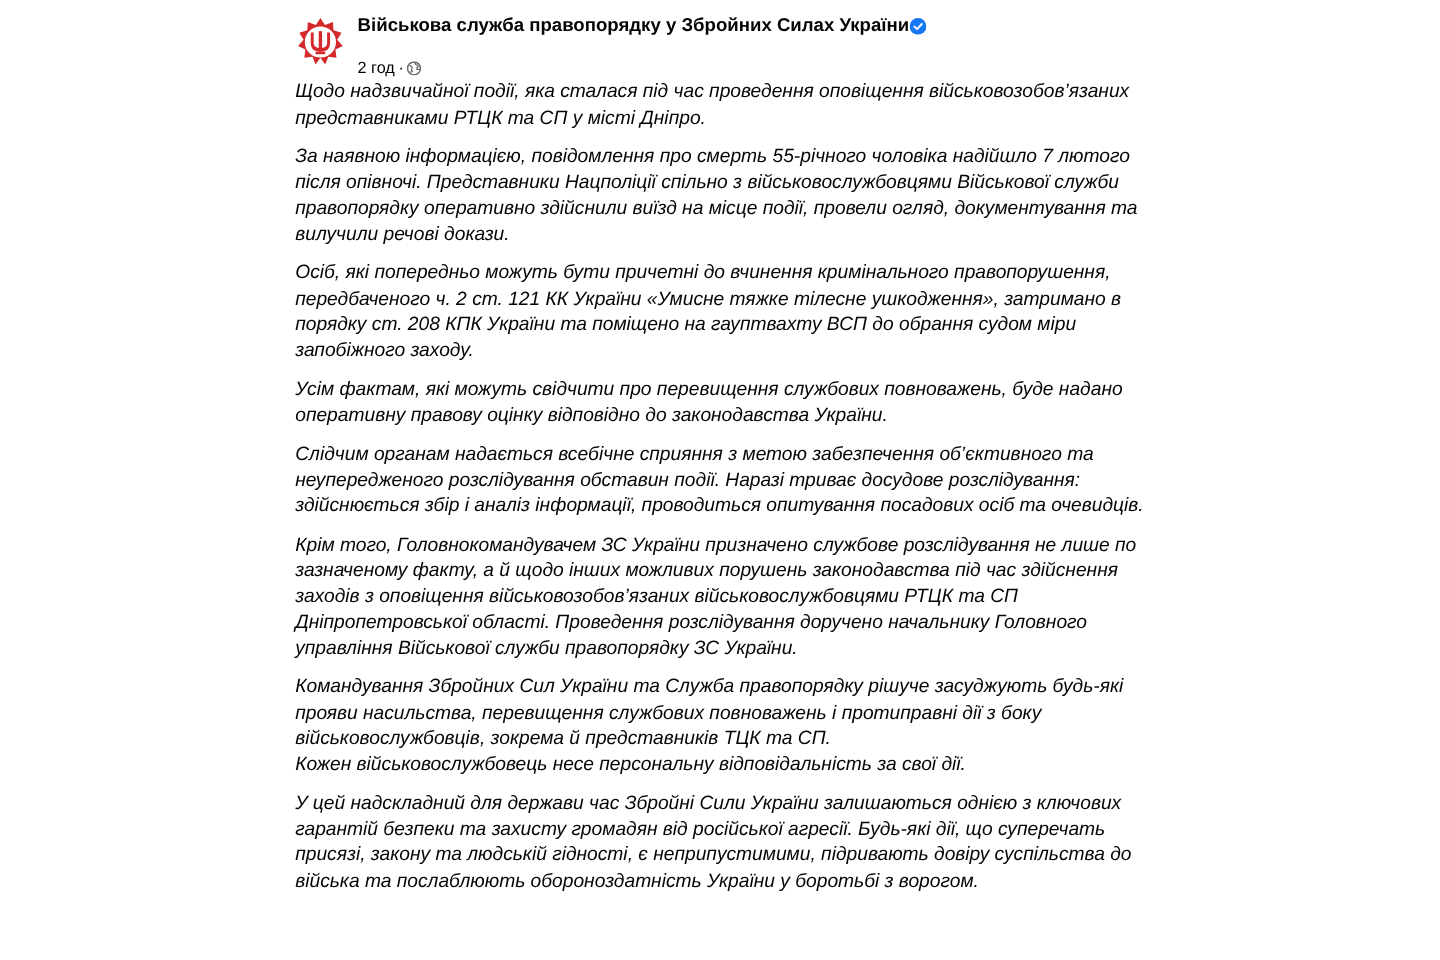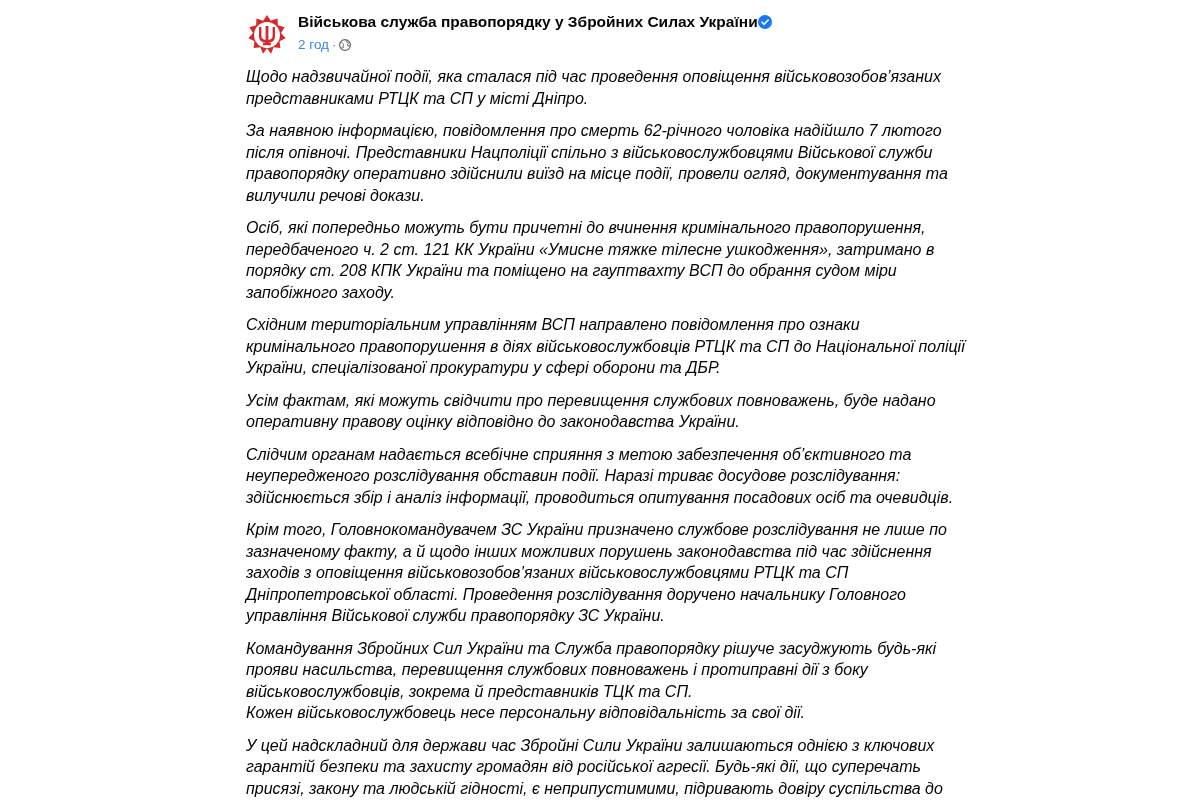--- a/index.html
+++ b/index.html
@@ -4,21 +4,21 @@
 <style>
   html, body { margin:0; padding:0; background:#ffffff; }
   body { width:1200px; height:800px; overflow:hidden; font-family:"Liberation Sans", sans-serif; color:#050505; }
   .post { position:absolute; left:246px; top:12px; width:720px; }
   .header { display:flex; align-items:flex-start; height:50px; }
   .avatar { width:42px; height:42px; margin-top:2px; flex-shrink:0; }
   .meta { margin-left:10px; }
   .author-row { display:flex; align-items:center; gap:0; }
   .author { font-size:15.5px; font-weight:bold; color:#050505; line-height:20px; }
   .verified { width:14px; height:14px; }
-  .time-row { display:flex; align-items:center; gap:3px; font-size:13.5px; color:#3b82f6; line-height:18px; margin-top:4px; }
+  .time-row { display:flex; align-items:center; gap:3px; font-size:13.5px; color:#000000; line-height:18px; margin-top:16px; }
   .globe { width:12px; height:12px; }
   .body { margin-top:4px; }
   .para { font-size:16px; line-height:21.5px; margin:0 0 11px 0; white-space:pre-line; color:#050505;font-style:italic; }
 </style>
 </head>
 <body>
 
 <div class="post">
   <div class="header">
     <svg class="avatar" viewBox="0 0 42 42">
@@ -44,23 +44,22 @@
         <svg class="globe" viewBox="0 0 12 12">
           <circle cx="6" cy="6" r="5.4" fill="none" stroke="#65676b" stroke-width="1.2"></circle>
           <path d="M2.2 3.5 Q4 4 4.5 5.5 Q3.5 7 4.5 8.5 Q3 9.5 2.5 8.5 M7 1 Q6.5 2.5 8 3 Q9.5 3 9.5 4.5 Q8 5 8.5 6.8 Q10 7 10.8 6.5" fill="none" stroke="#65676b" stroke-width="1"></path>
         </svg>
       </div>
     </div>
   </div>
 
   <div class="body">
     <p class="para">Щодо надзвичайної події, яка сталася під час проведення оповіщення військовозобов’язаних представниками РТЦК та СП у місті Дніпро.</p>
-    <p class="para">За наявною інформацією, повідомлення про смерть 62-річного чоловіка надійшло 7 лютого після опівночі. Представники Нацполіції спільно з військовослужбовцями Військової служби правопорядку оперативно здійснили виїзд на місце події, провели огляд, документування та вилучили речові докази.</p>
+    <p class="para">За наявною інформацією, повідомлення про смерть 55-річного чоловіка надійшло 7 лютого після опівночі. Представники Нацполіції спільно з військовослужбовцями Військової служби правопорядку оперативно здійснили виїзд на місце події, провели огляд, документування та вилучили речові докази.</p>
     <p class="para">Осіб, які попередньо можуть бути причетні до вчинення кримінального правопорушення, передбаченого ч. 2 ст. 121 КК України «Умисне тяжке тілесне ушкодження», затримано в порядку ст. 208 КПК України та поміщено на гауптвахту ВСП до обрання судом міри запобіжного заходу.</p>
-    <p class="para">Східним територіальним управлінням ВСП направлено повідомлення про ознаки кримінального правопорушення в діях військовослужбовців РТЦК та СП до Національної поліції України, спеціалізованої прокуратури у сфері оборони та ДБР.</p>
     <p class="para">Усім фактам, які можуть свідчити про перевищення службових повноважень, буде надано оперативну правову оцінку відповідно до законодавства України.</p>
     <p class="para">Слідчим органам надається всебічне сприяння з метою забезпечення об’єктивного та неупередженого розслідування обставин події. Наразі триває досудове розслідування: здійснюється збір і аналіз інформації, проводиться опитування посадових осіб та очевидців.</p>
     <p class="para">Крім того, Головнокомандувачем ЗС України призначено службове розслідування не лише по зазначеному факту, а й щодо інших можливих порушень законодавства під час здійснення заходів з оповіщення військовозобов’язаних військовослужбовцями РТЦК та СП Дніпропетровської області. Проведення розслідування доручено начальнику Головного управління Військової служби правопорядку ЗС України.</p>
     <p class="para">Командування Збройних Сил України та Служба правопорядку рішуче засуджують будь-які прояви насильства, перевищення службових повноважень і протиправні дії з боку військовослужбовців, зокрема й представників ТЦК та СП.
 Кожен військовослужбовець несе персональну відповідальність за свої дії.</p>
     <p class="para">У цей надскладний для держави час Збройні Сили України залишаються однією з ключових гарантій безпеки та захисту громадян від російської агресії. Будь-які дії, що суперечать присязі, закону та людській гідності, є неприпустимими, підривають довіру суспільства до війська та послаблюють обороноздатність України у боротьбі з ворогом.</p>
 
   </div>
 </div>
 

